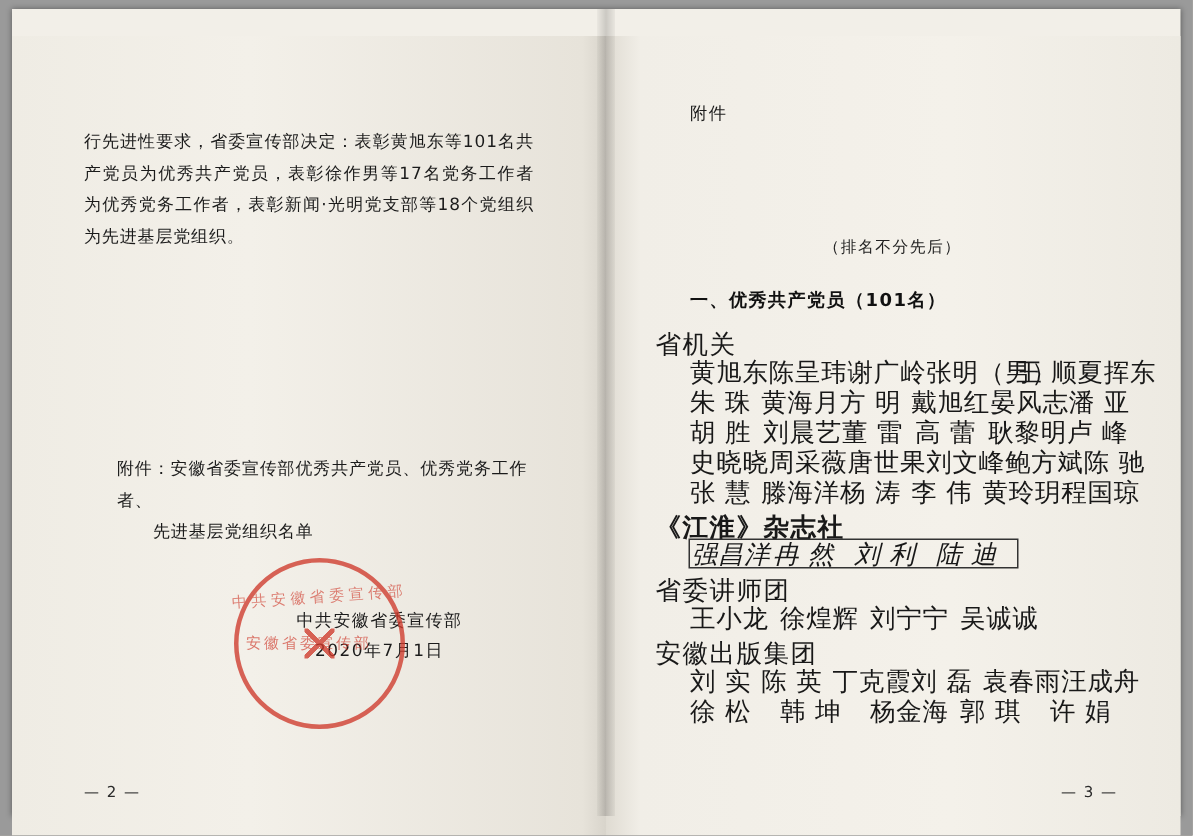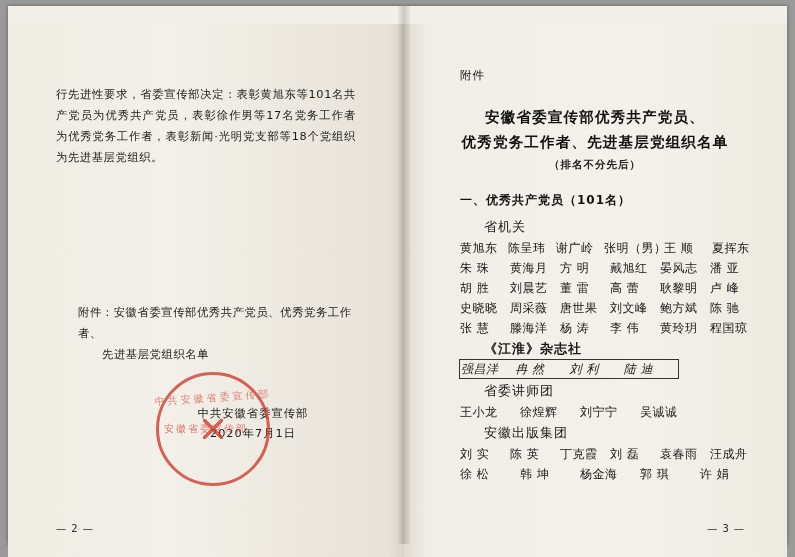--- a/index.html
+++ b/index.html
@@ -172,43 +172,42 @@
   }
   .r-subtitle {
     position: absolute;
     left: 404px;
     top: 152px;
     width: 366px;
     text-align: center;
     font-size: 10.5px;
     letter-spacing: 1px;
     color: #222;
-    font-weight: bold;
   }
   .r-section {
     position: absolute;
     left: 452px;
     top: 186px;
     font-weight: bold;
     font-size: 12px;
     letter-spacing: 1px;
     color: #111;
   }
   .r-group {
     position: absolute;
-    left: 476px;
-    font-size: 13px;
+    left: 429px;
+    font-size: 17px;
     letter-spacing: 1px;
     color: #181818;
   }
   .r-names {
     position: absolute;
     left: 452px;
     width: 300px;
-    font-size: 12px;
+    font-size: 17px;
     color: #181818;
   }
   .name-row {
     display: flex;
     height: 20px;
     align-items: center;
   }
   .name-row span {
     display: inline-block;
     width: 60px;
@@ -254,24 +253,20 @@
     </div>
 
     <div class="page-half right-half">
       <div class="pg-num pg-right">— 3 —</div>
     </div>
 
     <div class="gutter"></div>
 
     <div class="r-attach">附件</div>
 
-    <div class="r-title">
-      <div>安徽省委宣传部优秀共产党员、</div>
-      <div>优秀党务工作者、先进基层党组织名单</div>
-    </div>
 
     <div class="r-subtitle">（排名不分先后）</div>
 
     <div class="r-section">一、优秀共产党员（101名）</div>
 
     <div id="groups-host">
         <div class="r-group" style="top: 212px;">省机关</div>
         <div class="r-names" style="top: 232px;">
           <div class="name-row">
             <span>黄旭东</span>

